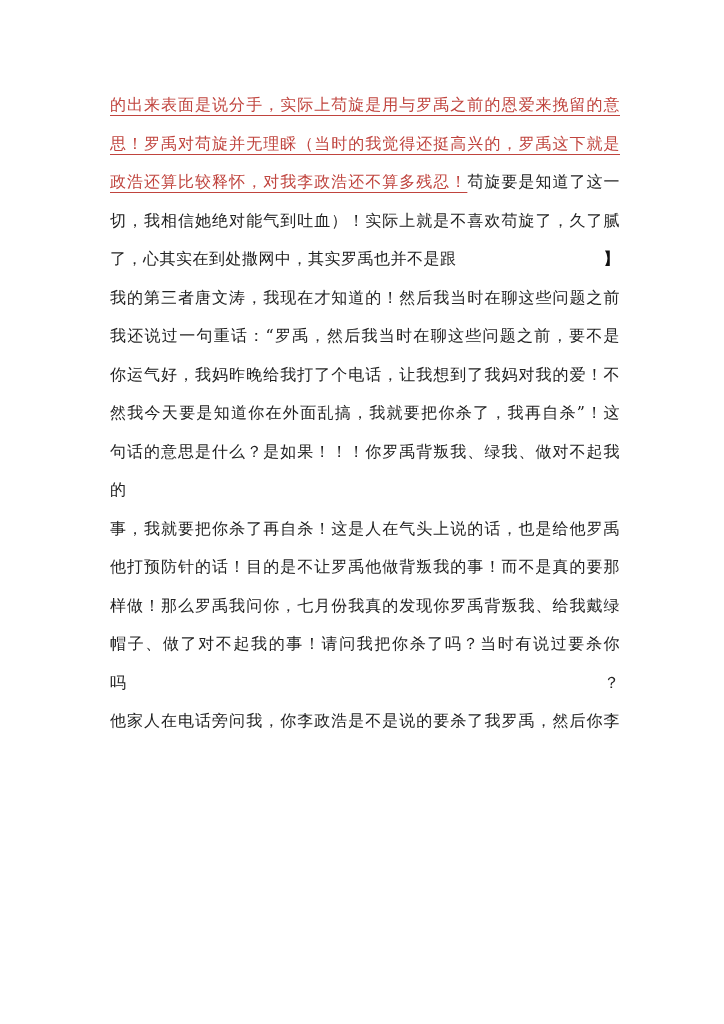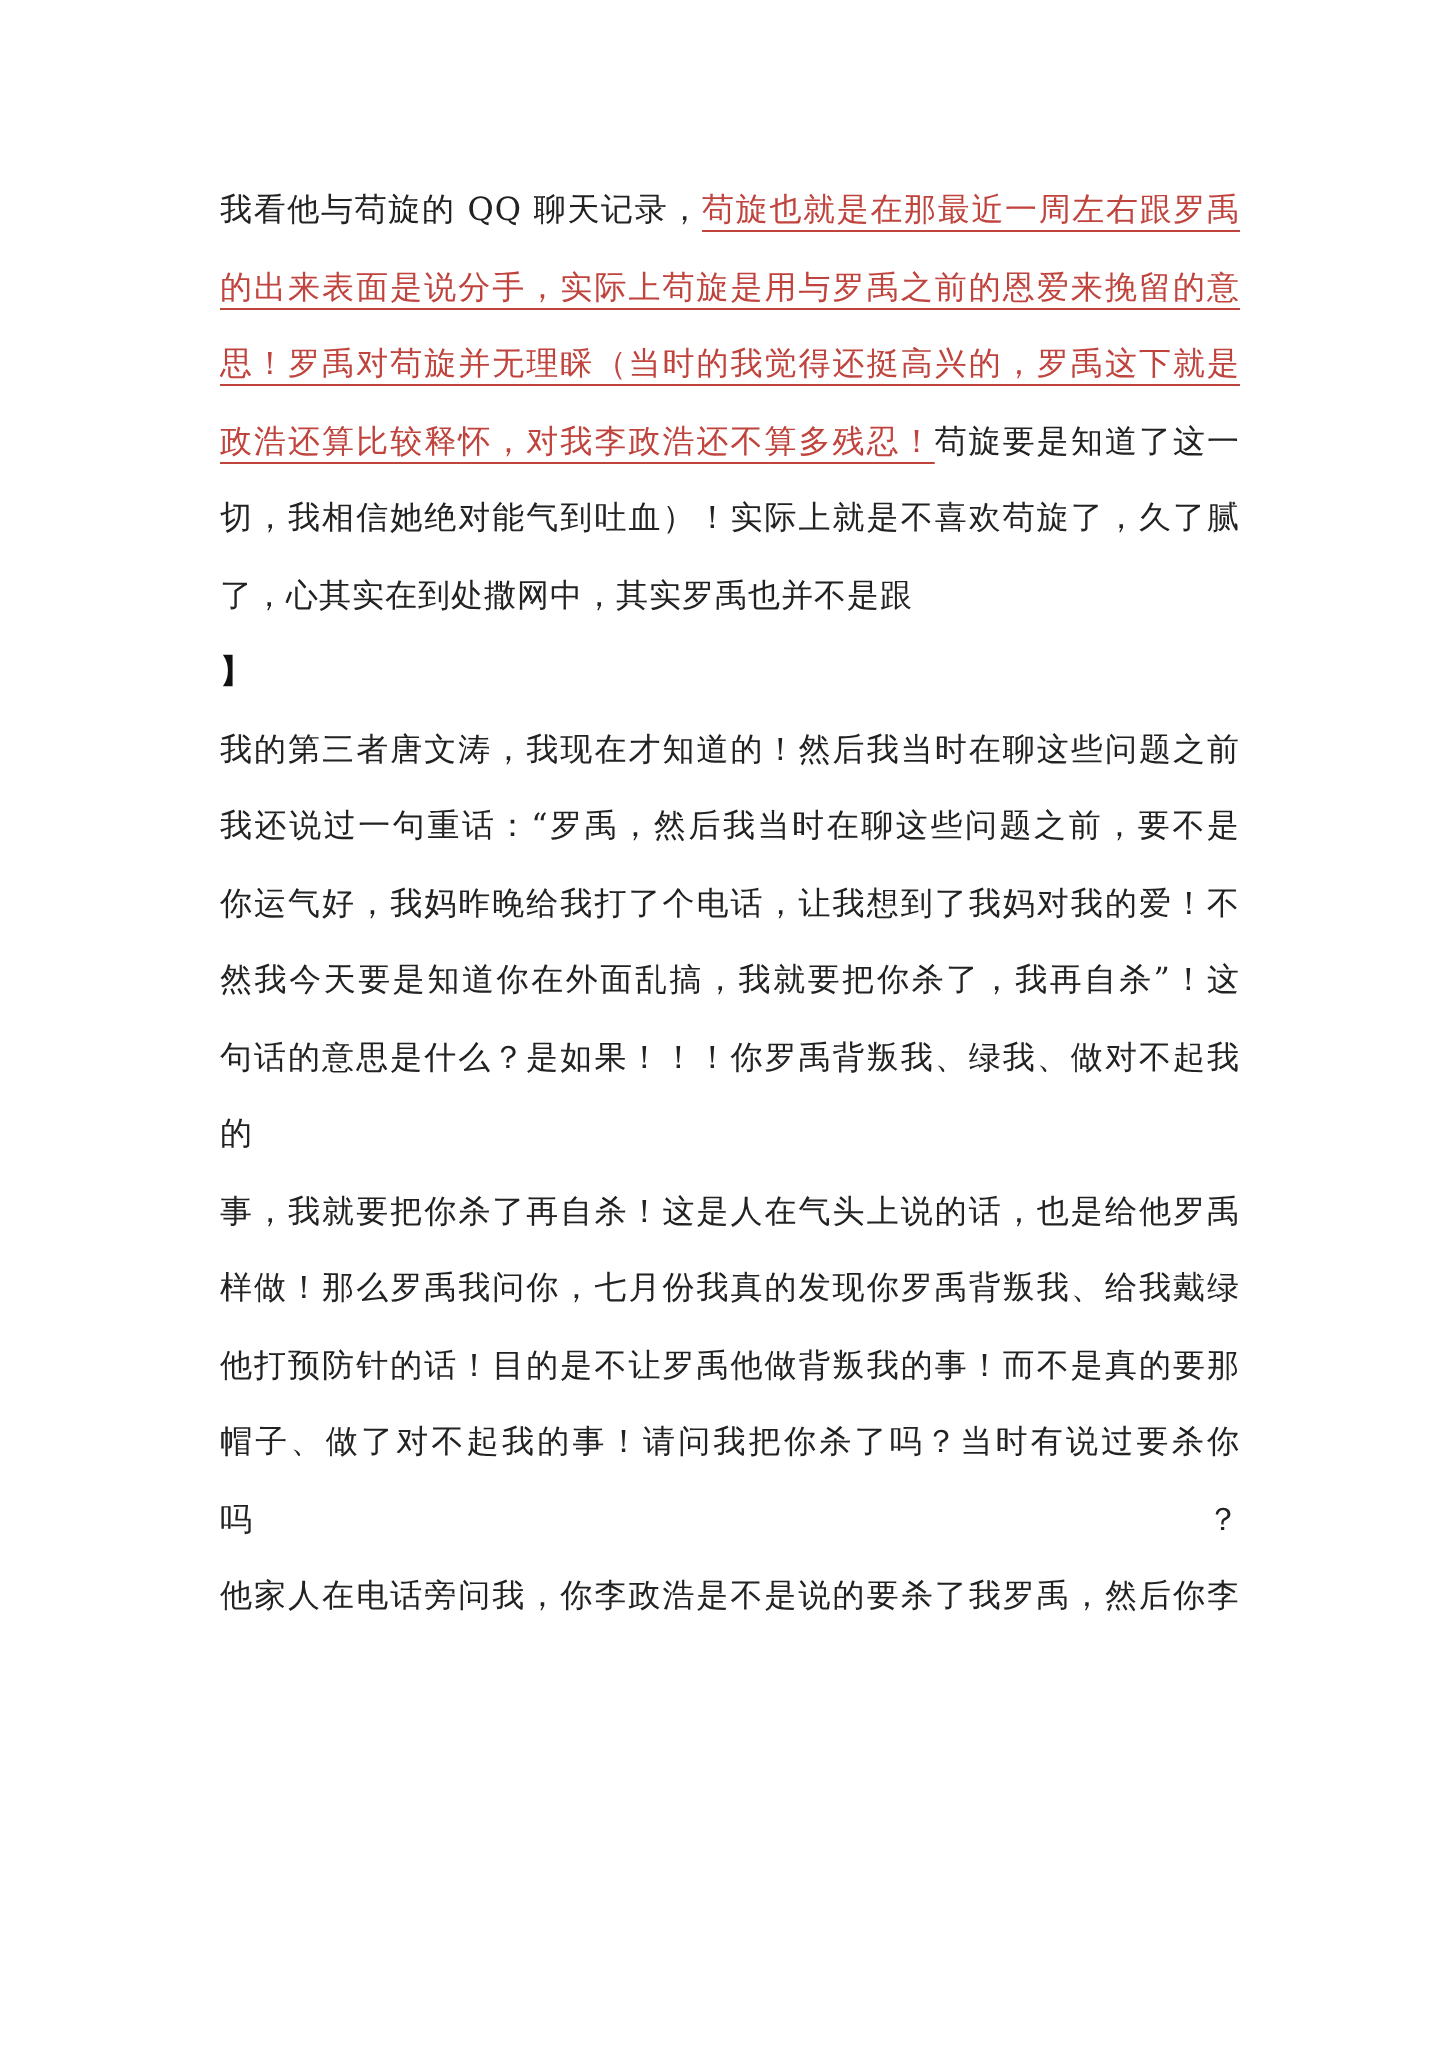--- a/index.html
+++ b/index.html
@@ -23,41 +23,39 @@
     text-align: justify;
     text-align-last: justify;
     white-space: normal;
     letter-spacing: 0.5px;
   }
   .line.flex {
     display: flex;
     justify-content: space-between;
     text-align: left;
     text-align-last: left;
-    flex-direction: column;
   }
   .seg.black { color: #222222; }
   .seg.red {
     color: #c0443e;
     text-decoration: underline;
     text-decoration-color: #c0443e;
     text-decoration-thickness: 1px;
     text-underline-offset: 5px;
   }
   .seg.bracket {
     color: #111111;
     font-weight: bold;
   }
 </style>
 </head>
 <body>
 
 <div class="page">
 
-  <div class="line"><span class="seg black">我看他与苟旋的 QQ 聊天记录，</span><span class="seg red">苟旋也就是在那最近一周左右跟罗禹</span></div>
 
 
 
 
   <div class="line"><span class="seg red">的出来表面是说分手，实际上苟旋是用与罗禹之前的恩爱来挽留的意</span></div>
 
   <div class="line"><span class="seg red">思！罗禹对苟旋并无理睬（当时的我觉得还挺高兴的，罗禹这下就是</span></div>
 
 
 
@@ -75,22 +73,22 @@
   <div class="line"><span class="seg black">我还说过一句重话：“罗禹，然后我当时在聊这些问题之前，要不是</span></div>
 
   <div class="line"><span class="seg black">你运气好，我妈昨晚给我打了个电话，让我想到了我妈对我的爱！不</span></div>
 
   <div class="line"><span class="seg black">然我今天要是知道你在外面乱搞，我就要把你杀了，我再自杀”！这</span></div>
 
   <div class="line"><span class="seg black">句话的意思是什么？是如果！！！你罗禹背叛我、绿我、做对不起我的</span></div>
 
   <div class="line"><span class="seg black">事，我就要把你杀了再自杀！这是人在气头上说的话，也是给他罗禹</span></div>
 
+  <div class="line"><span class="seg black">他打预防针的话！目的是不让罗禹他做背叛我的事！而不是真的要那</span></div>
+
   <div class="line"><span class="seg black">样做！那么罗禹我问你，七月份我真的发现你罗禹背叛我、给我戴绿</span></div>
-
-  <div class="line"><span class="seg black">他打预防针的话！目的是不让罗禹他做背叛我的事！而不是真的要那</span></div>
 
   <div class="line"><span class="seg black">帽子、做了对不起我的事！请问我把你杀了吗？当时有说过要杀你吗？</span></div>
 
 
   <div class="line"><span class="seg black">他家人在电话旁问我，你李政浩是不是说的要杀了我罗禹，然后你李</span></div>
 
 </div>
 
 </body></html>

